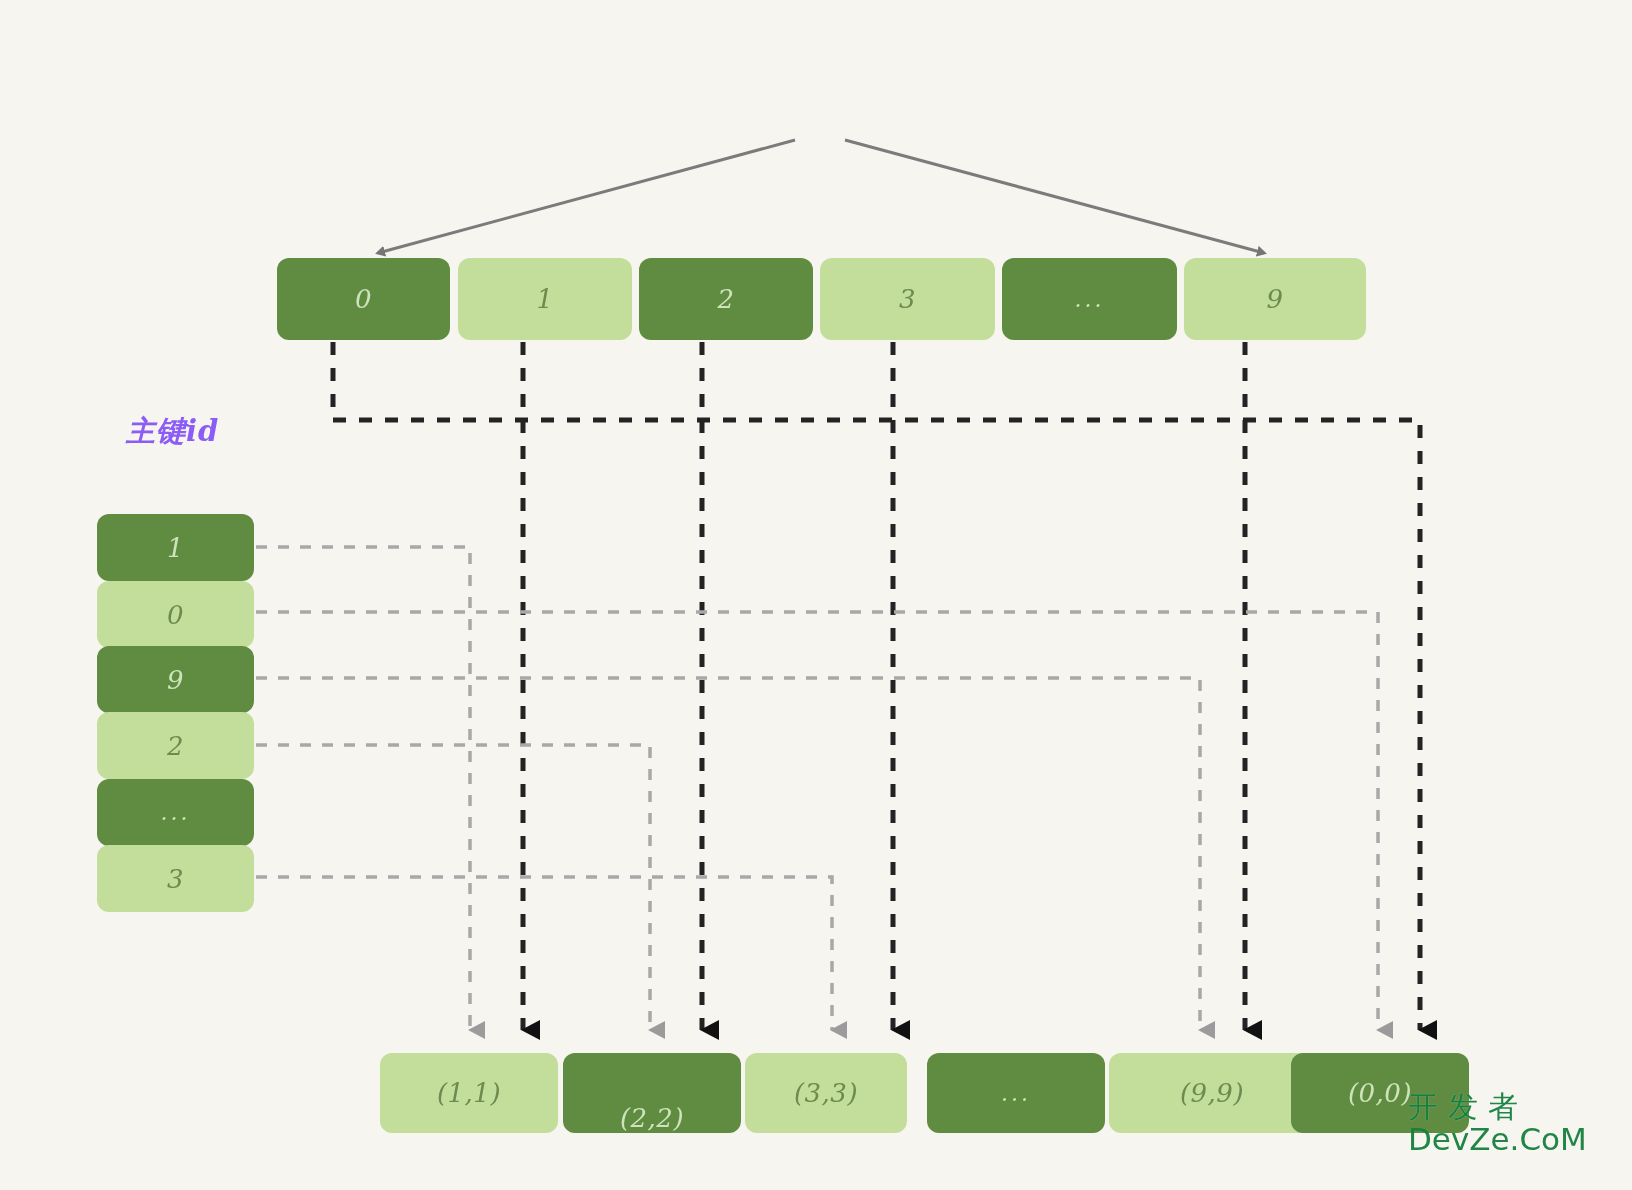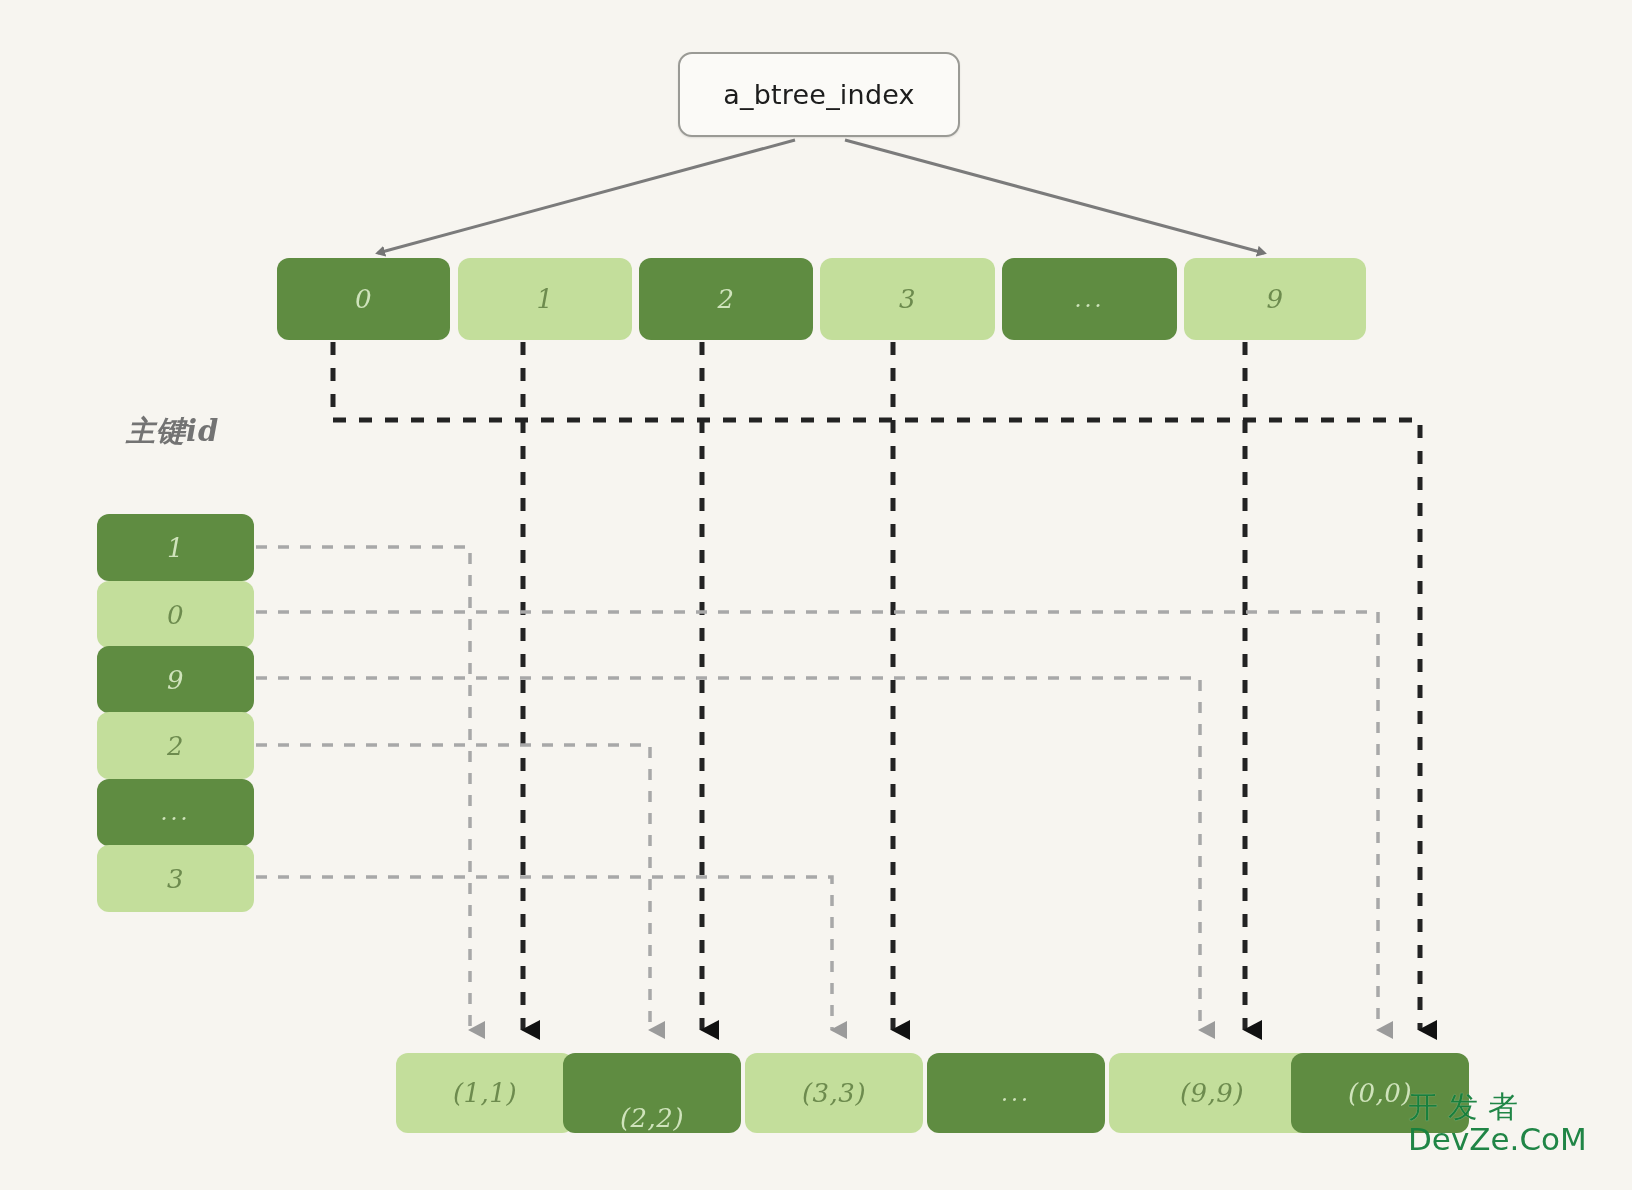--- a/index.html
+++ b/index.html
@@ -62,21 +62,21 @@
   .botrow .cell{ top:1053px; height:80px; }
 
   
   .pk-label{
     position:absolute;
     left:126px; top:412px;
     font-family:"DejaVu Serif", serif;
     font-size:29px;
     font-weight:700;
     font-style:italic;
-    color:#737373;
+    color:#8b5cf6;
     letter-spacing:1px;
   }
 
   
   #wires{
     position:absolute; left:0; top:0;
     width:1632px; height:1190px;
     pointer-events:none;
   }
 
@@ -101,23 +101,20 @@
     margin-top:2px;
     letter-spacing:0px;
     text-align:right;
   }
 </style>
 </head>
 <body>
 
 <div id="stage">
 
-  <div class="root-node">
-    <span>a_btree_index</span>
-  </div>
 
   <svg id="wires" viewBox="0 0 1632 1190">
     <defs>
       <marker id="arrHeadGray" markerWidth="11" markerHeight="11" refX="7" refY="5.5" orient="auto" markerUnits="userSpaceOnUse">
         <path d="M0,0 L10,5.5 L0,11 z" fill="#757575"></path>
       </marker>
       <marker id="arrHeadBlack" markerWidth="22" markerHeight="20" refX="11" refY="17" orient="auto" markerUnits="userSpaceOnUse">
         <path d="M1,0 L21,0 L11,19 z" fill="#111111"></path>
       </marker>
       <marker id="arrHeadGrayBig" markerWidth="20" markerHeight="18" refX="10" refY="15" orient="auto" markerUnits="userSpaceOnUse">
@@ -198,27 +195,27 @@
       </div>
     <div class="cell dark dots" style="top:779px;">
         <span>...</span>
       </div>
     <div class="cell light" style="top:845px;">
         <span>3</span>
       </div>
   </div>
 
   <div class="botrow">
-    <div class="cell light" style="left:380px;width:178px;margin-left:16px;">
+    <div class="cell light" style="left:380px;width:178px;">
         <span>(1,1)</span>
       </div>
     <div class="cell dark" style="left:563px;width:178px;align-items:flex-end;">
         <span>(2,2)</span>
       </div>
-    <div class="cell light" style="left:745px;width:178px;">
+    <div class="cell light" style="left:745px;width:162px;">
         <span>(3,3)</span>
       </div>
     <div class="cell dark dots" style="left:927px;width:178px;">
         <span>...</span>
       </div>
     <div class="cell light" style="left:1109px;width:206px;">
         <span>(9,9)</span>
       </div>
     <div class="cell dark" style="left:1291px;width:178px;text-align:center;">
         <span>(0,0)</span>

